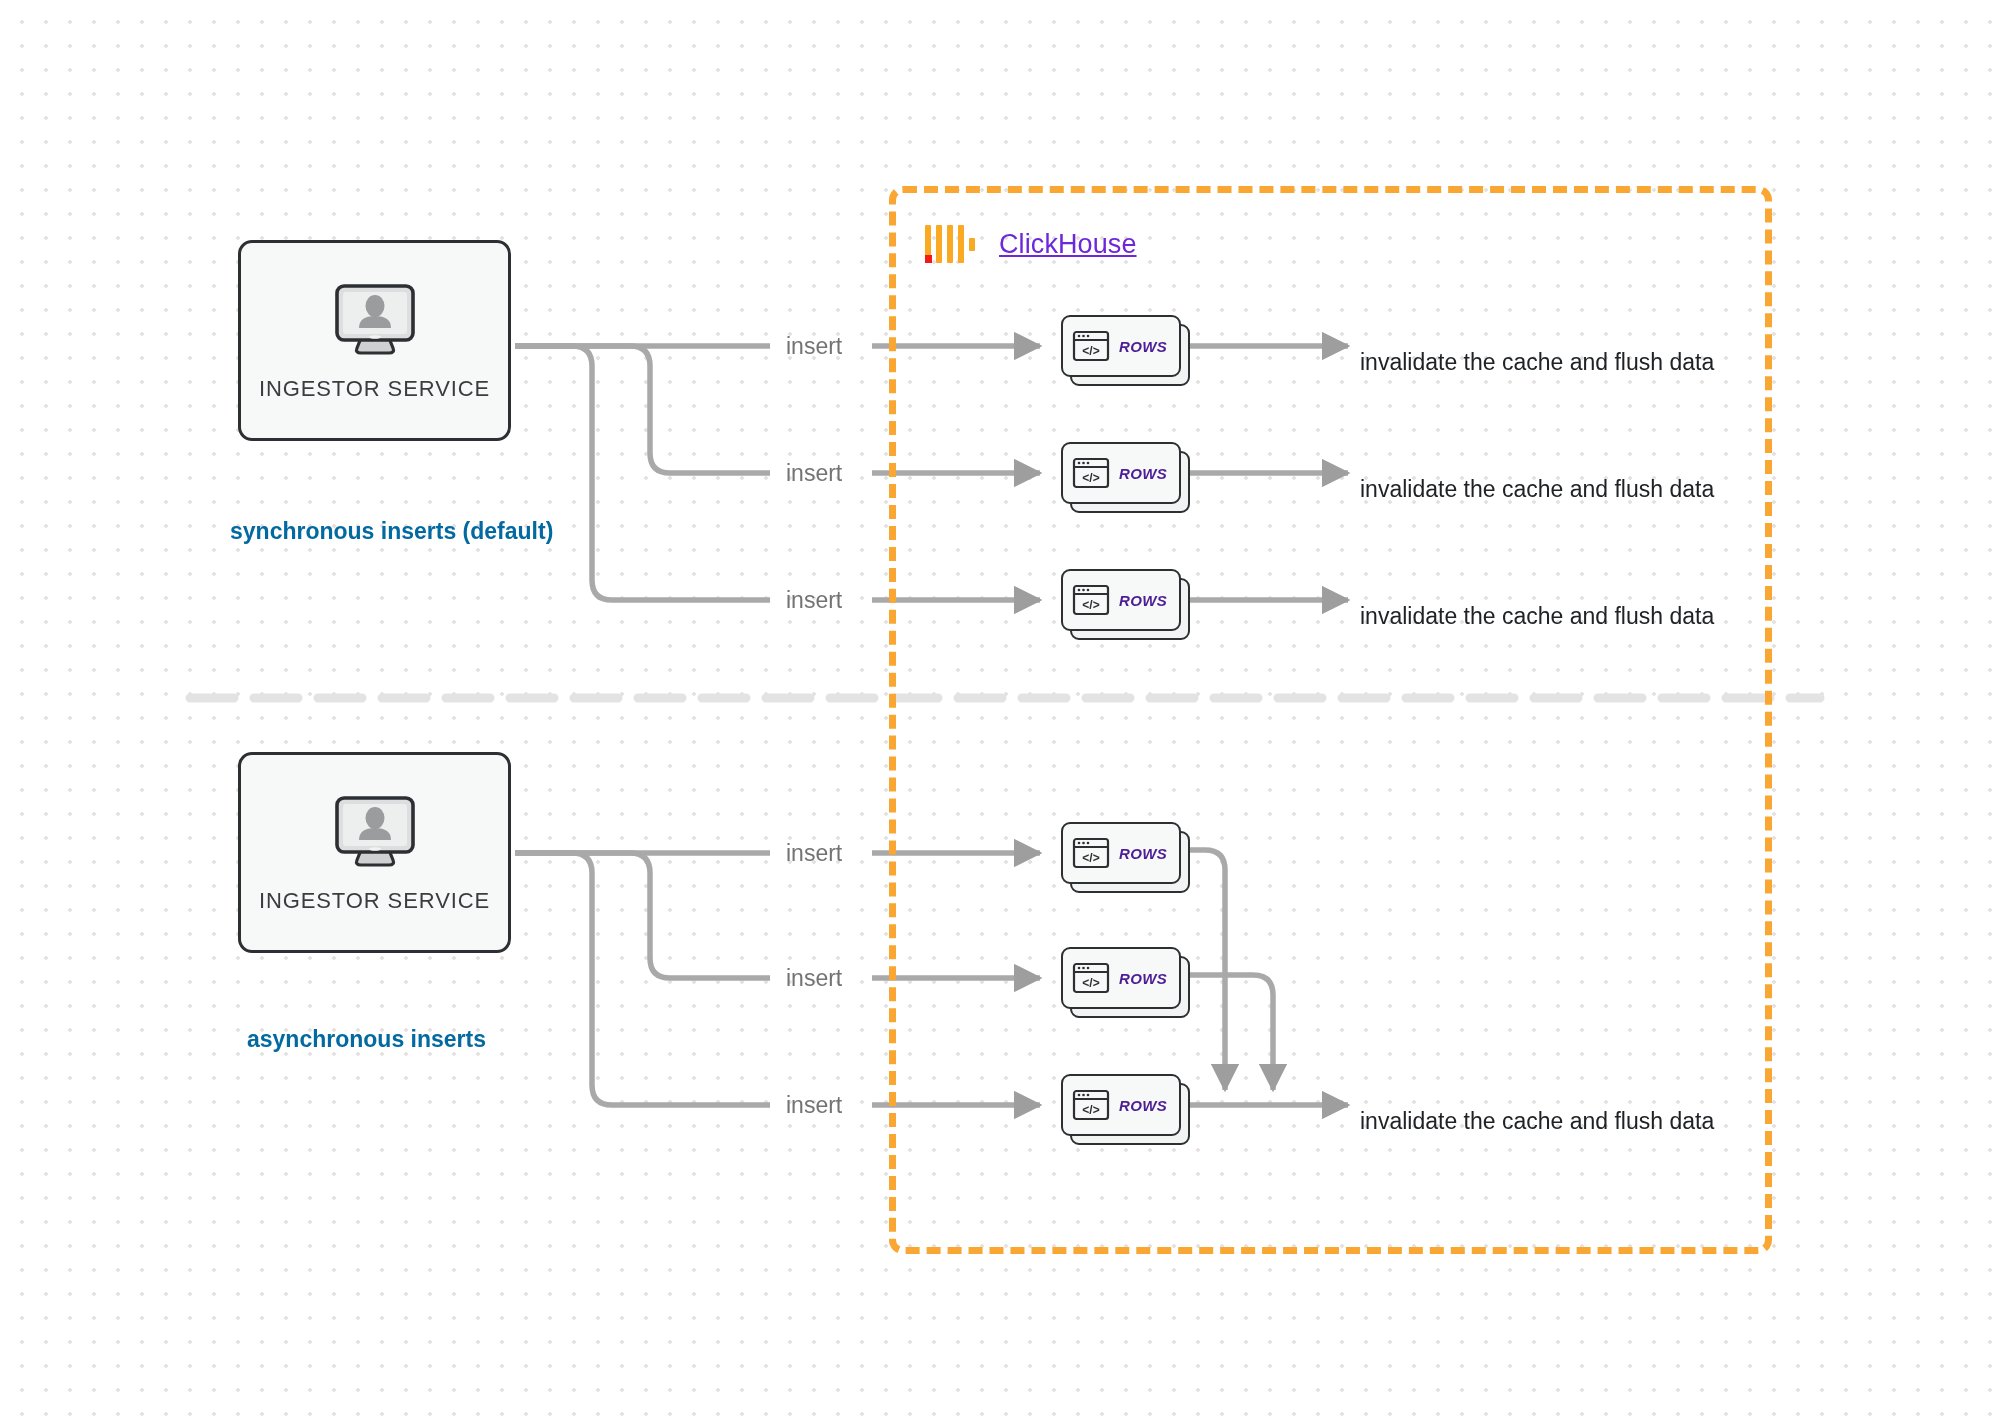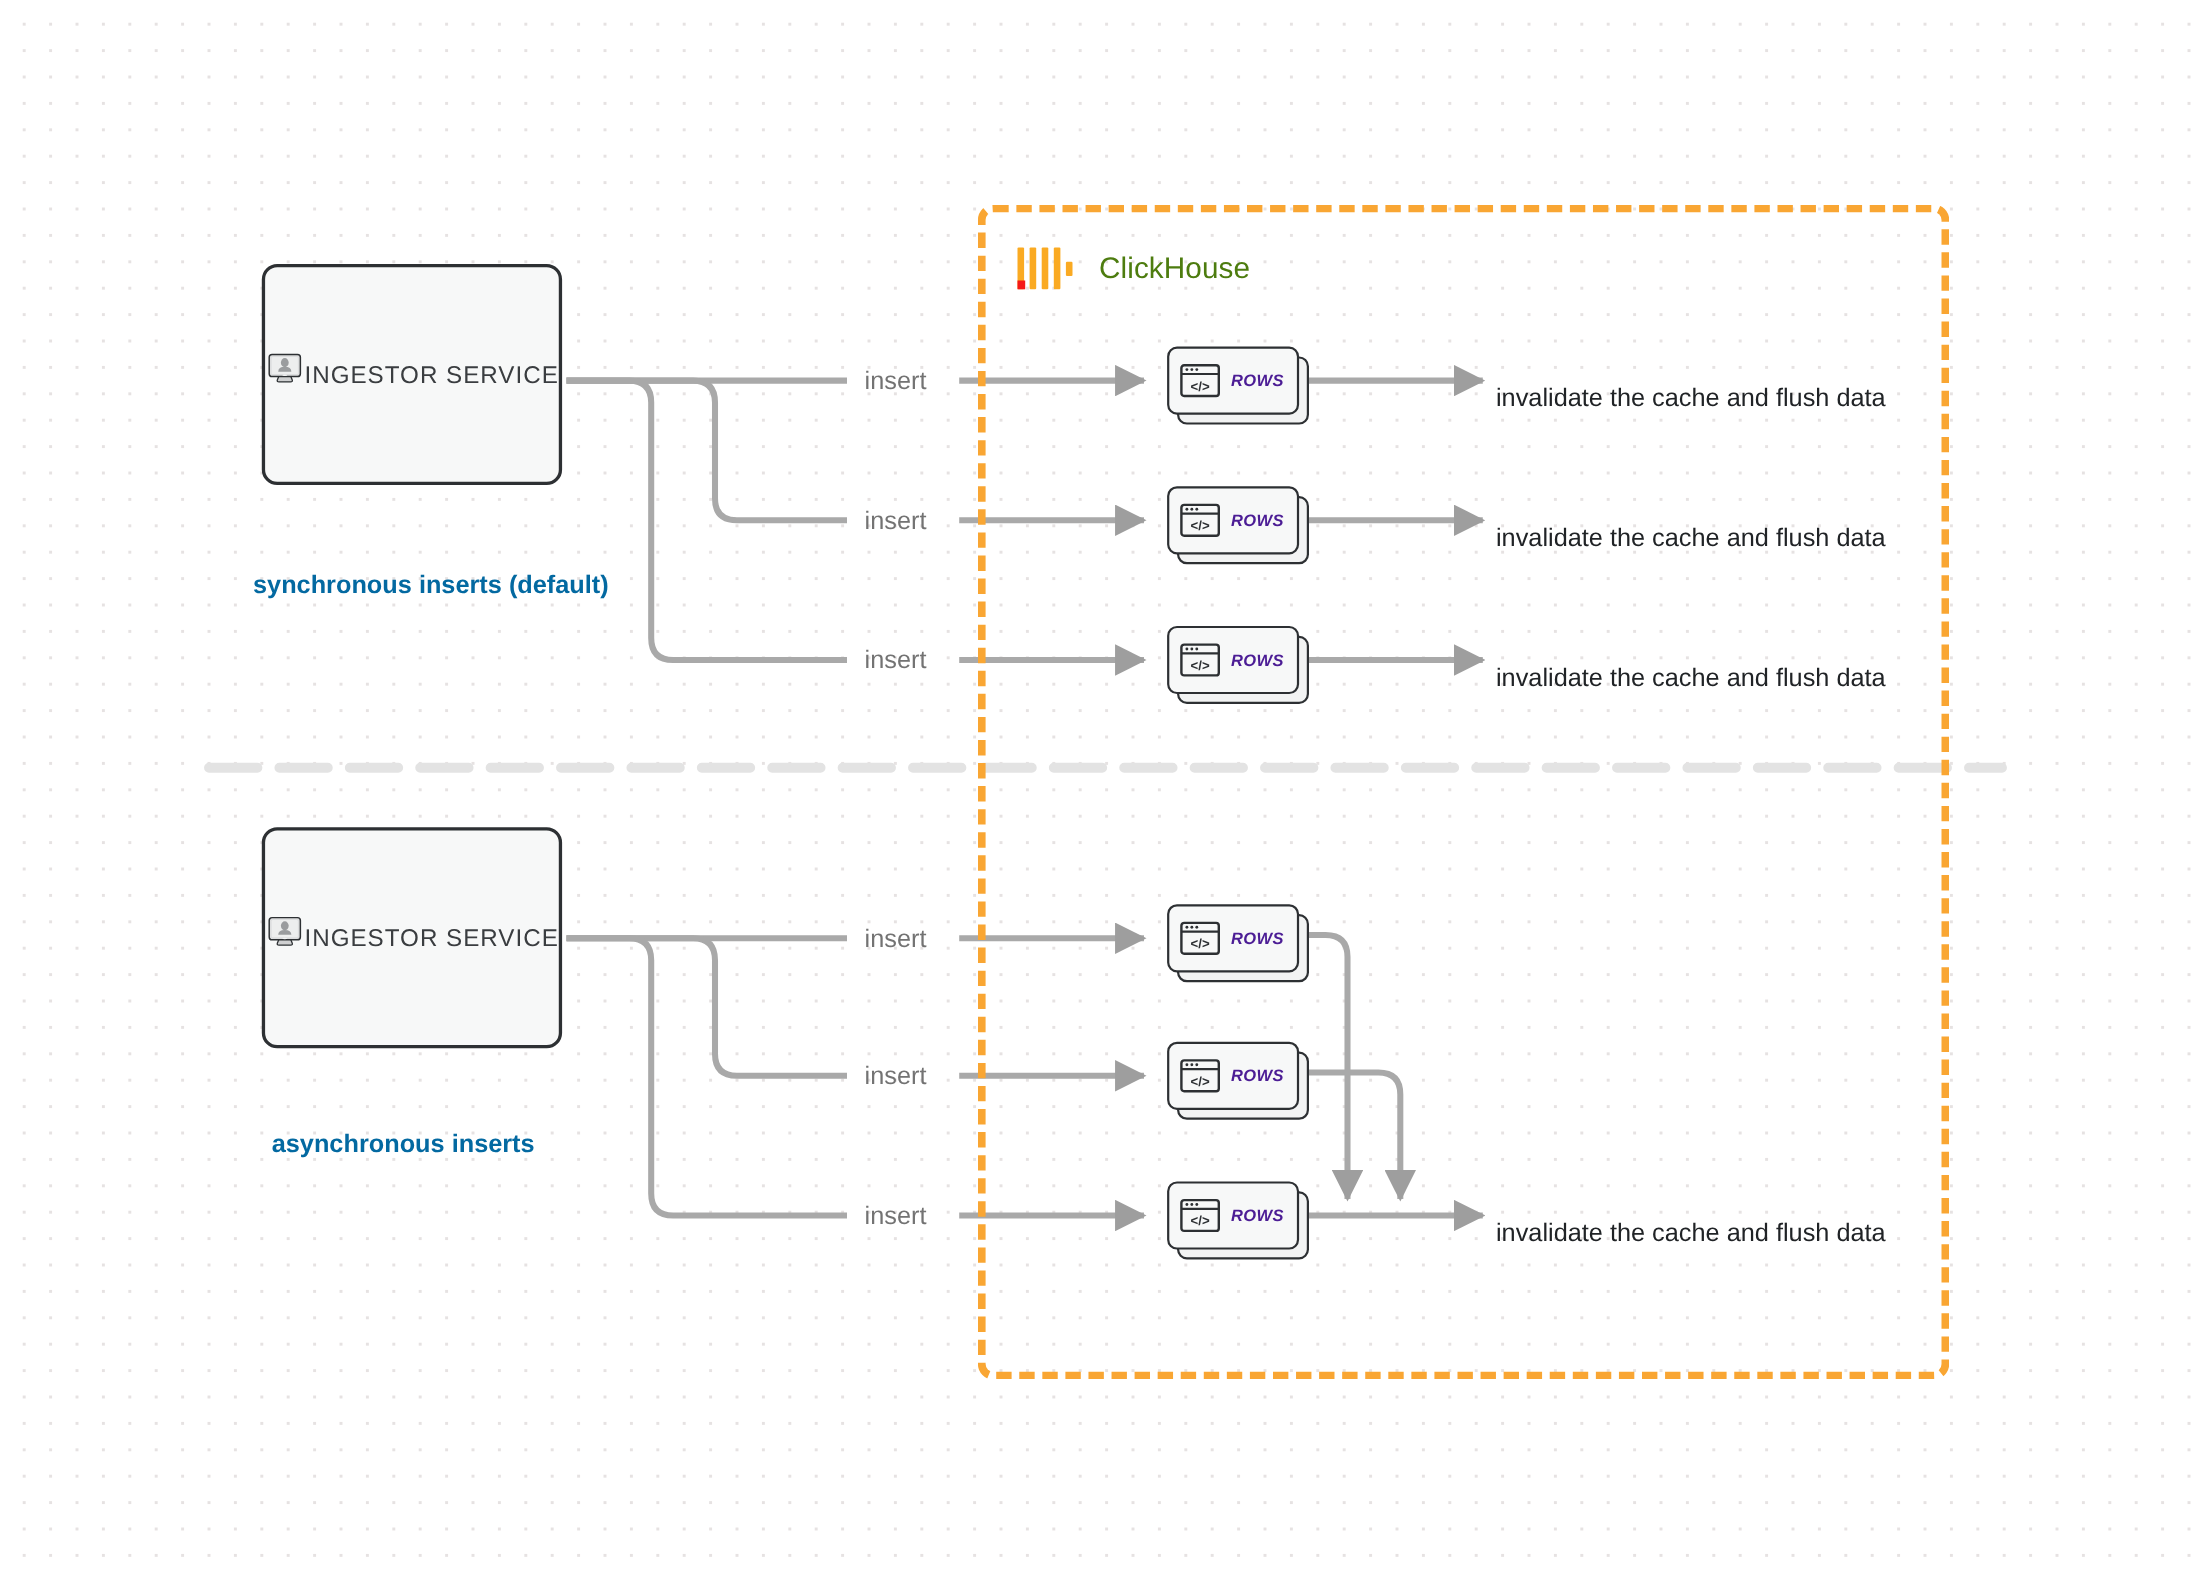--- a/index.html
+++ b/index.html
@@ -81,35 +81,36 @@
   }
   .ch-logo .sq {
     width: 7px;
     height: 13px;
     background: #FAAA22;
     border-radius: 1px;
     margin-bottom: 12px;
   }
   .ch-name {
     font-size: 27px;
-    color: #4d7c0f;
+    color: #6d28d9;
     letter-spacing: 0.1px;
     white-space: nowrap;
+    text-decoration: underline;
   }
 
   
   .ingestor {
     position: absolute;
     width: 273px;
     height: 201px;
     background: #F7F8F8;
     border: 3.5px solid #2d3033;
     border-radius: 14px;
     display: flex;
-    flex-direction: row;
+    flex-direction: column;
     align-items: center;
     justify-content: center;
   }
   .ingestor.sync  { left: 238px; top: 240px; }
   .ingestor.async { left: 238px; top: 752px; }
 
   .monitor-icon { width: 96px; height: 86px; margin-bottom: 10px; }
 
   .ingestor-label {
     font-size: 22px;

